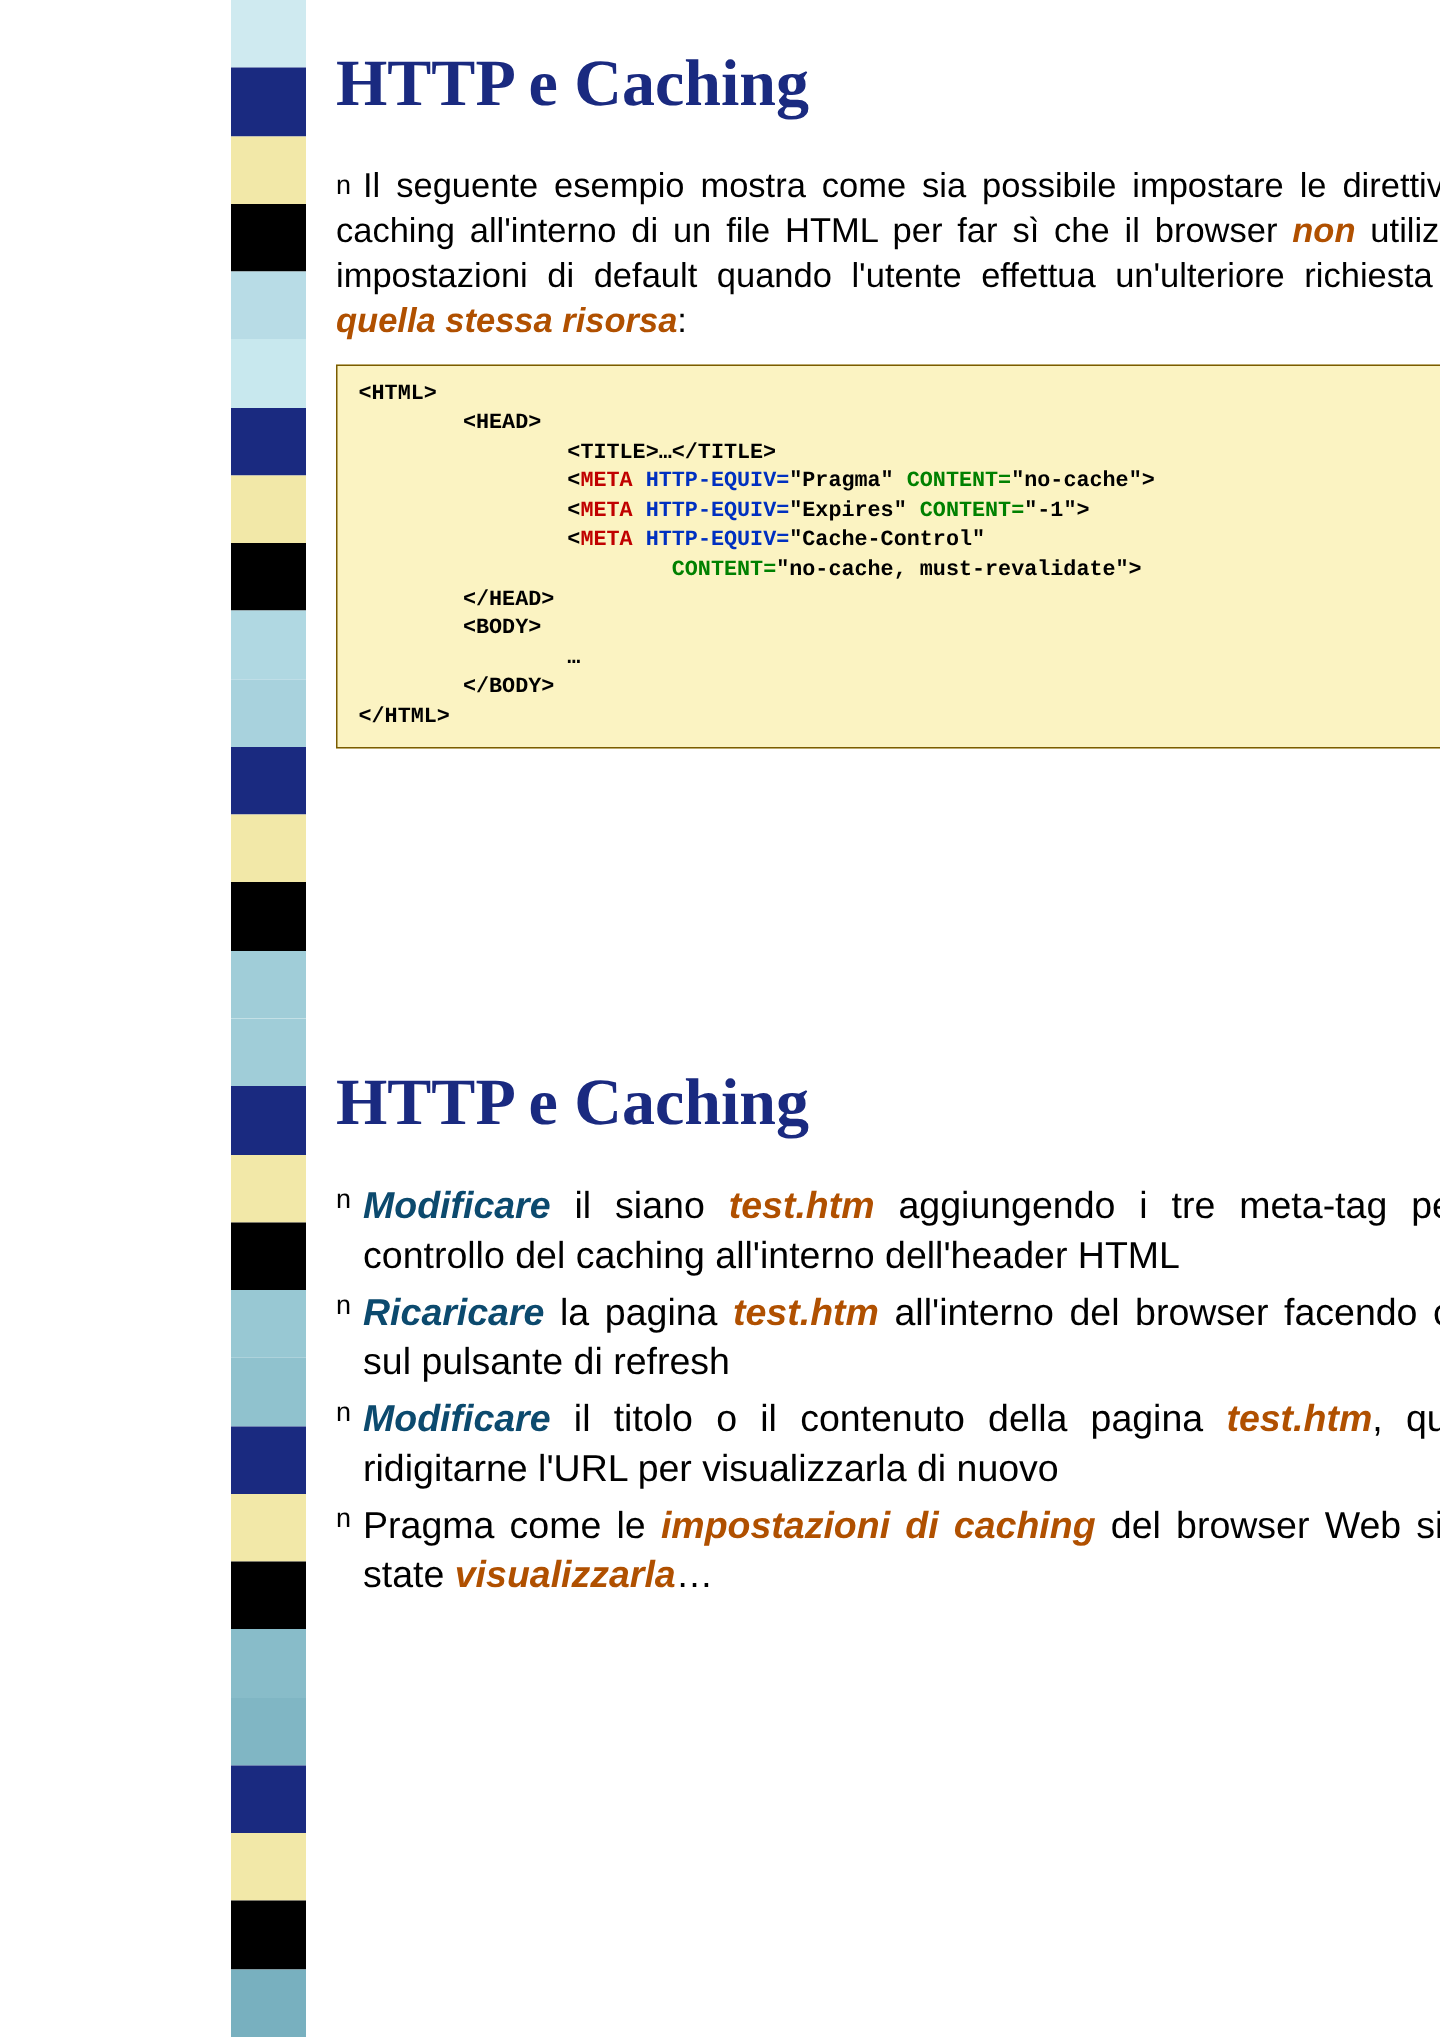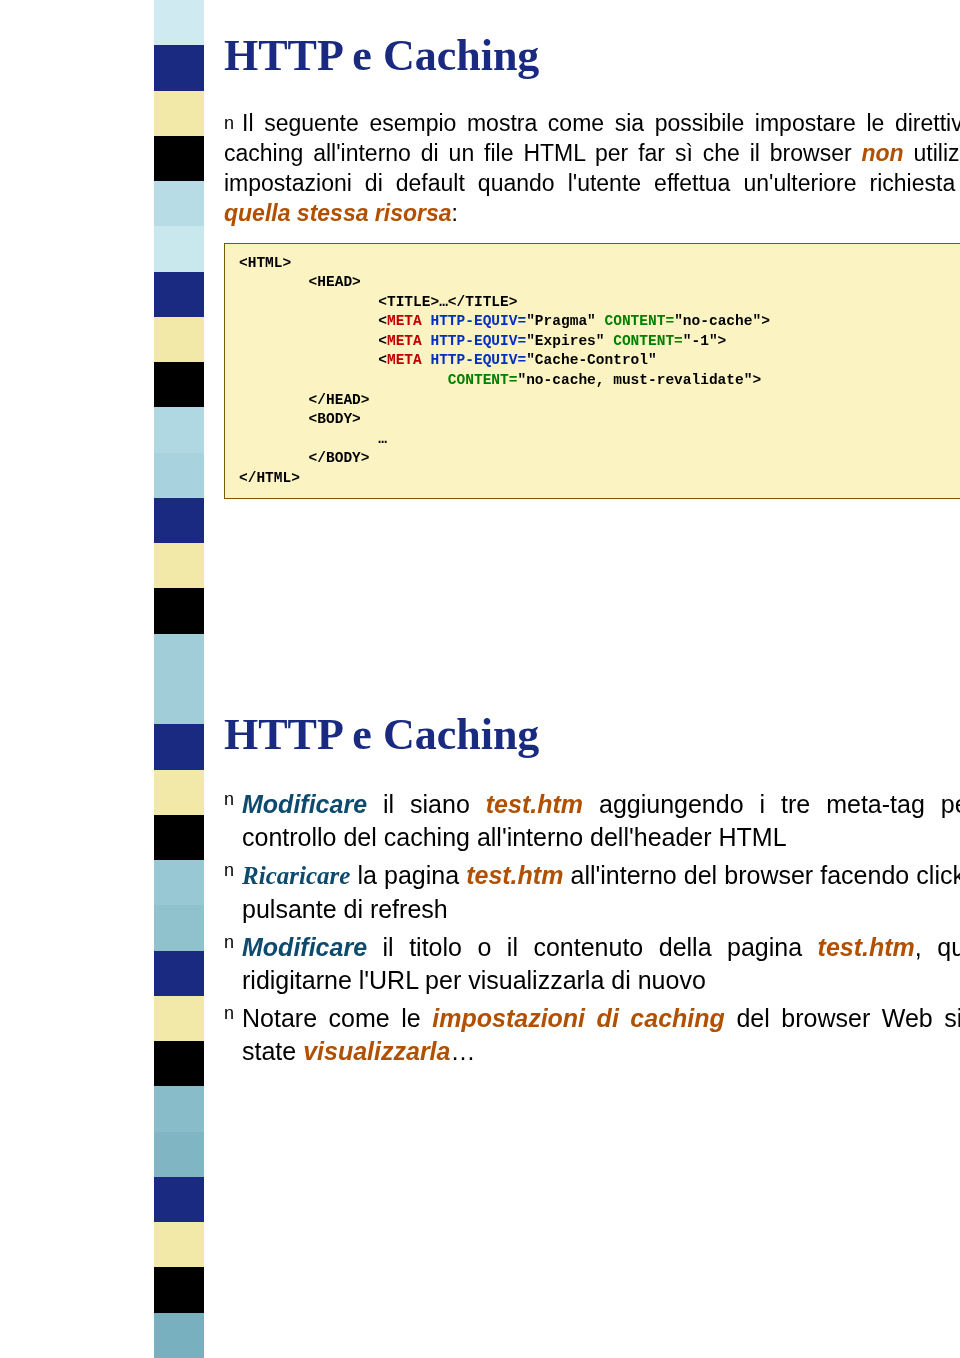--- a/index.html
+++ b/index.html
@@ -151,28 +151,28 @@
 
     <h1 class="slide-title">HTTP e Caching</h1>
 
     <div class="body-text" style="font-size:25px;">
       <div class="item">
         <span class="bullet-n">n</span>
         <span class="txt"><span class="kw-red" style="font-style:italic;">Modificare</span><span> il siano </span><span class="kw-brown">test.htm</span><span> aggiungendo i tre meta-tag per il controllo del caching all'interno dell'header HTML</span></span>
       </div>
       <div class="item">
         <span class="bullet-n">n</span>
-        <span class="txt"><span class="kw-red" style="font-style:italic;font-family:Liberation Serif, serif;">Ricaricare</span><span> la pagina </span><span class="kw-brown">test.htm</span><span> all'interno del browser facendo click sul pulsante di refresh</span></span>
+        <span class="txt"><span class="kw-red" style="font-style:italic;">Ricaricare</span><span> la pagina </span><span class="kw-brown">test.htm</span><span> all'interno del browser facendo click sul pulsante di refresh</span></span>
       </div>
       <div class="item">
         <span class="bullet-n">n</span>
         <span class="txt"><span class="kw-red" style="font-style:italic;">Modificare</span><span> il titolo o il contenuto della pagina </span><span class="kw-brown">test.htm</span><span>, quindi ridigitarne l'URL per visualizzarla di nuovo</span></span>
       </div>
       <div class="item">
         <span class="bullet-n">n</span>
-        <span class="txt"><span>Notare come le </span><span class="kw-brown">impostazioni di caching</span><span> del browser Web siano state </span><span class="kw-brown">visualizzarla</span><span>…</span></span>
+        <span class="txt"><span>Pragma come le </span><span class="kw-brown">impostazioni di caching</span><span> del browser Web siano state </span><span class="kw-brown">visualizzarla</span><span>…</span></span>
       </div>
     </div>
 
     <div class="slide-num">24</div>
   </div>
 
 </div>
 
 </body></html>

